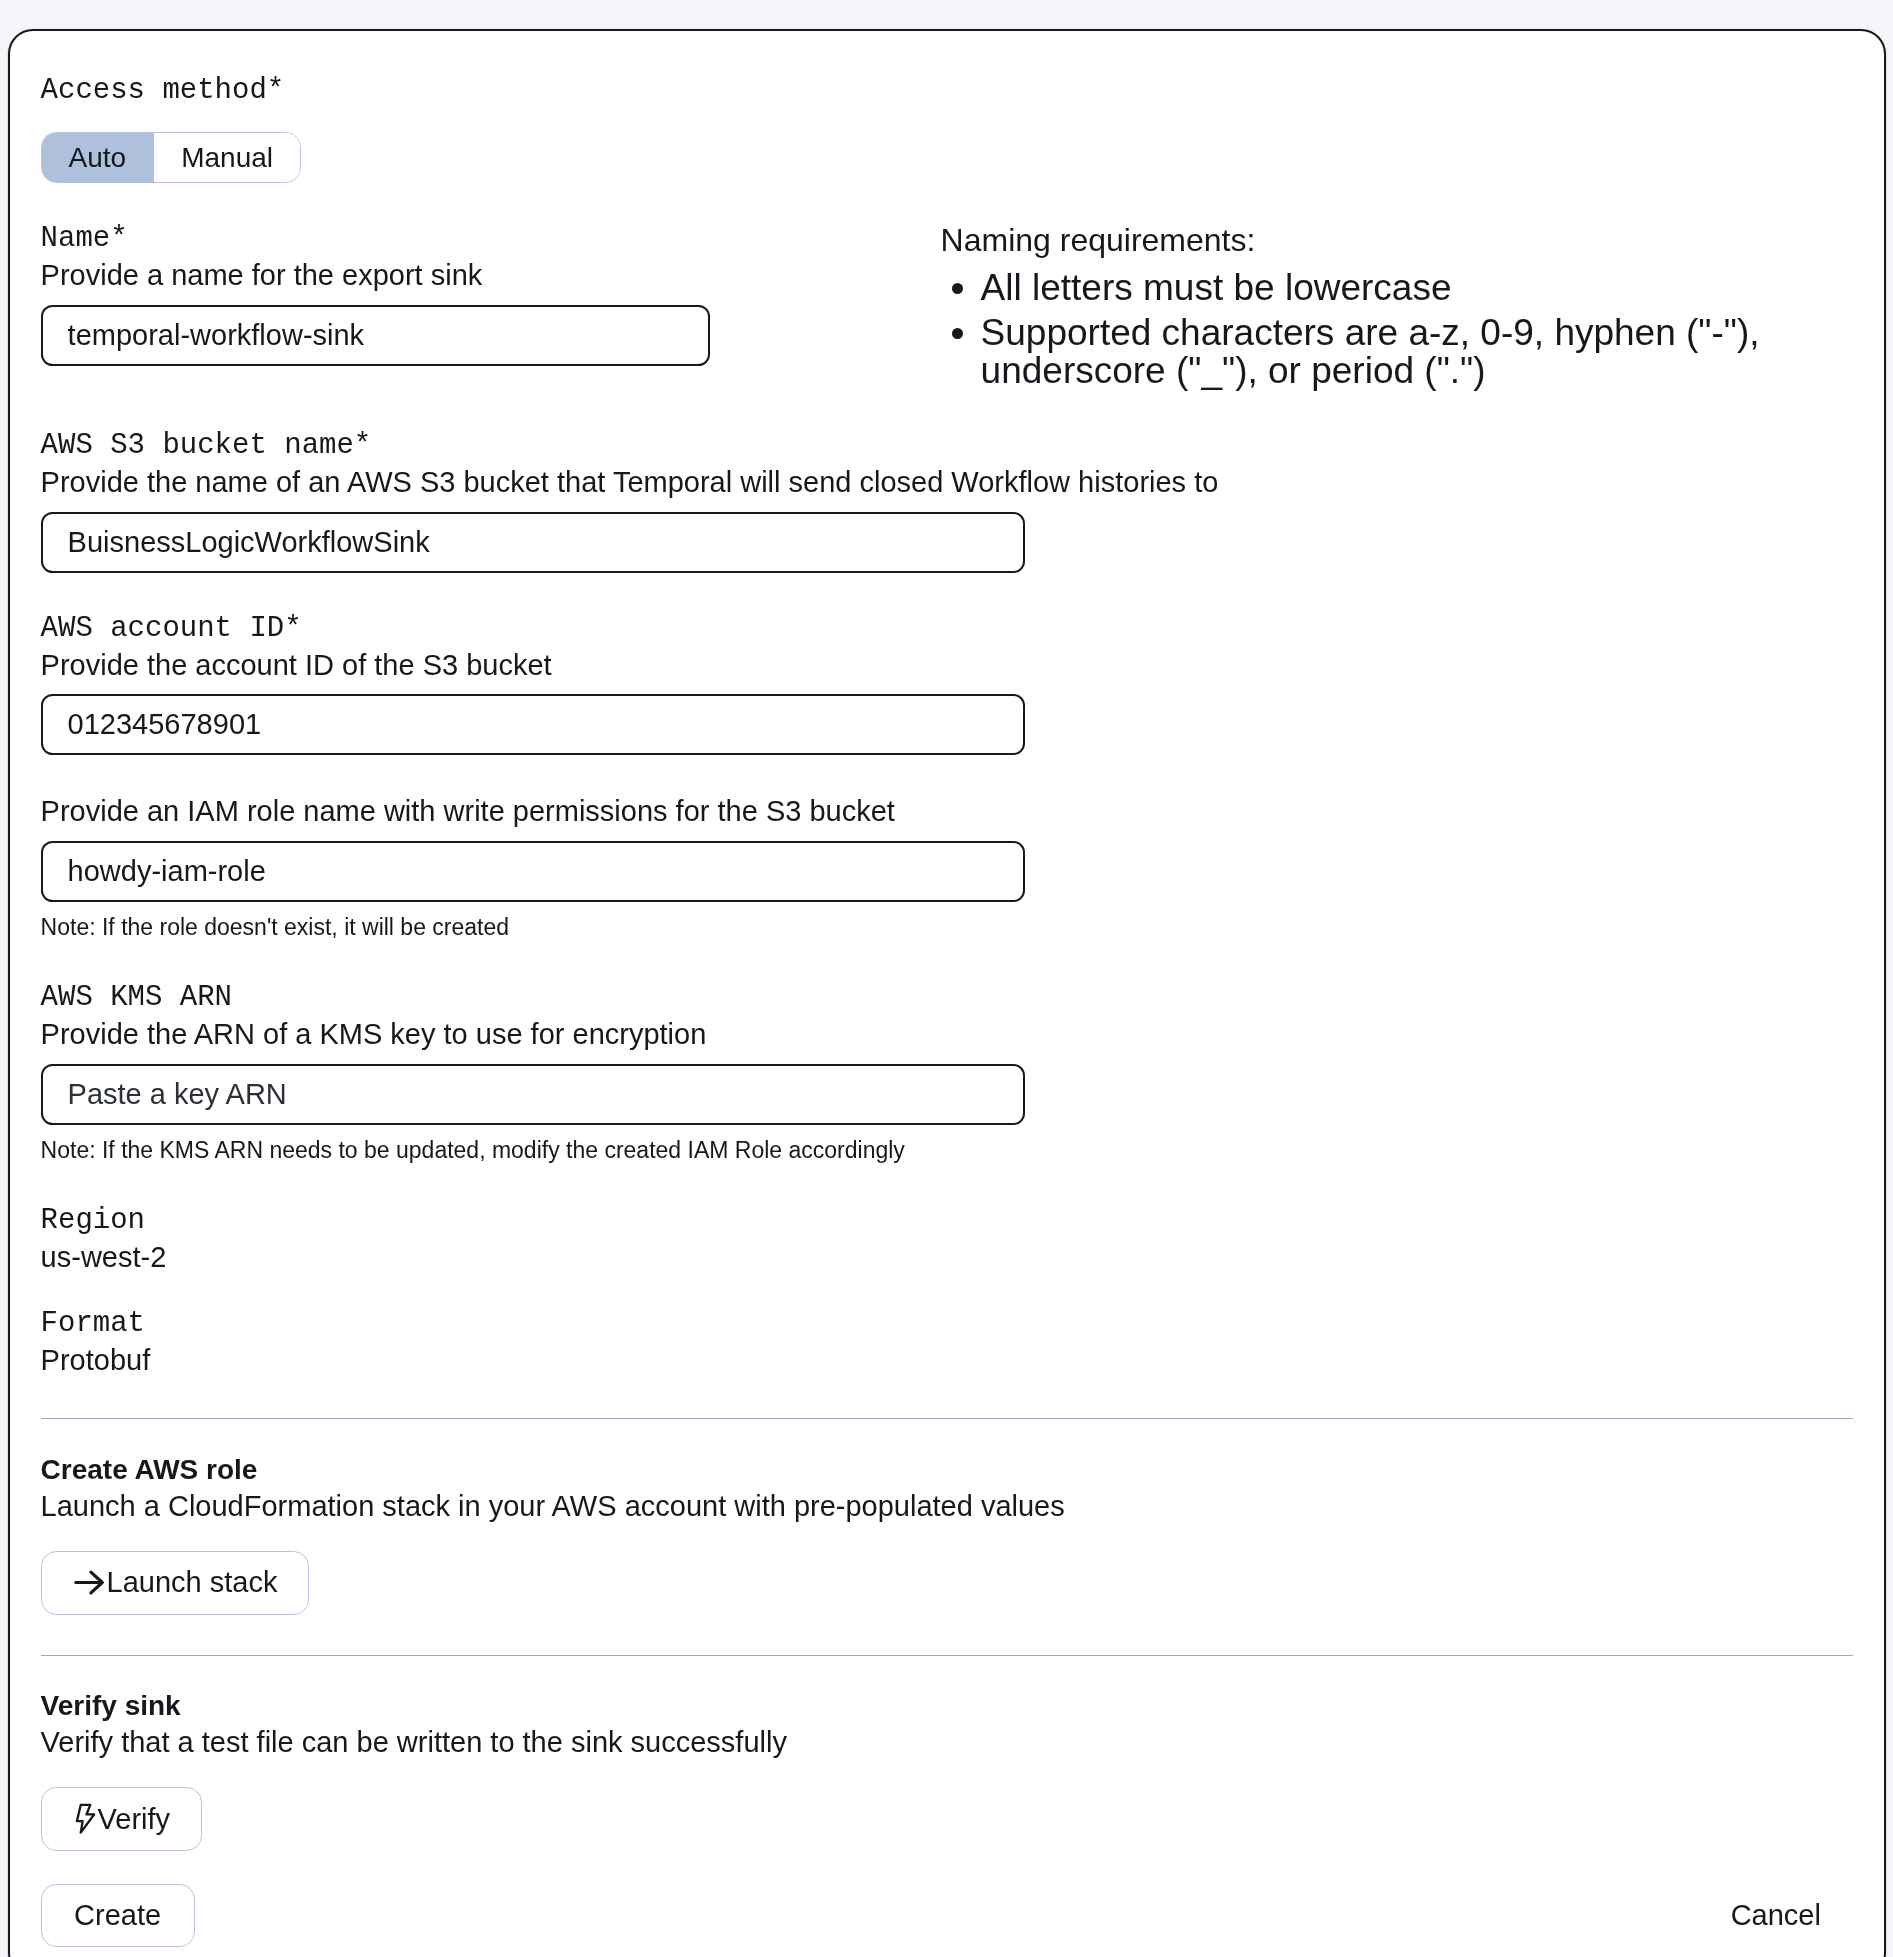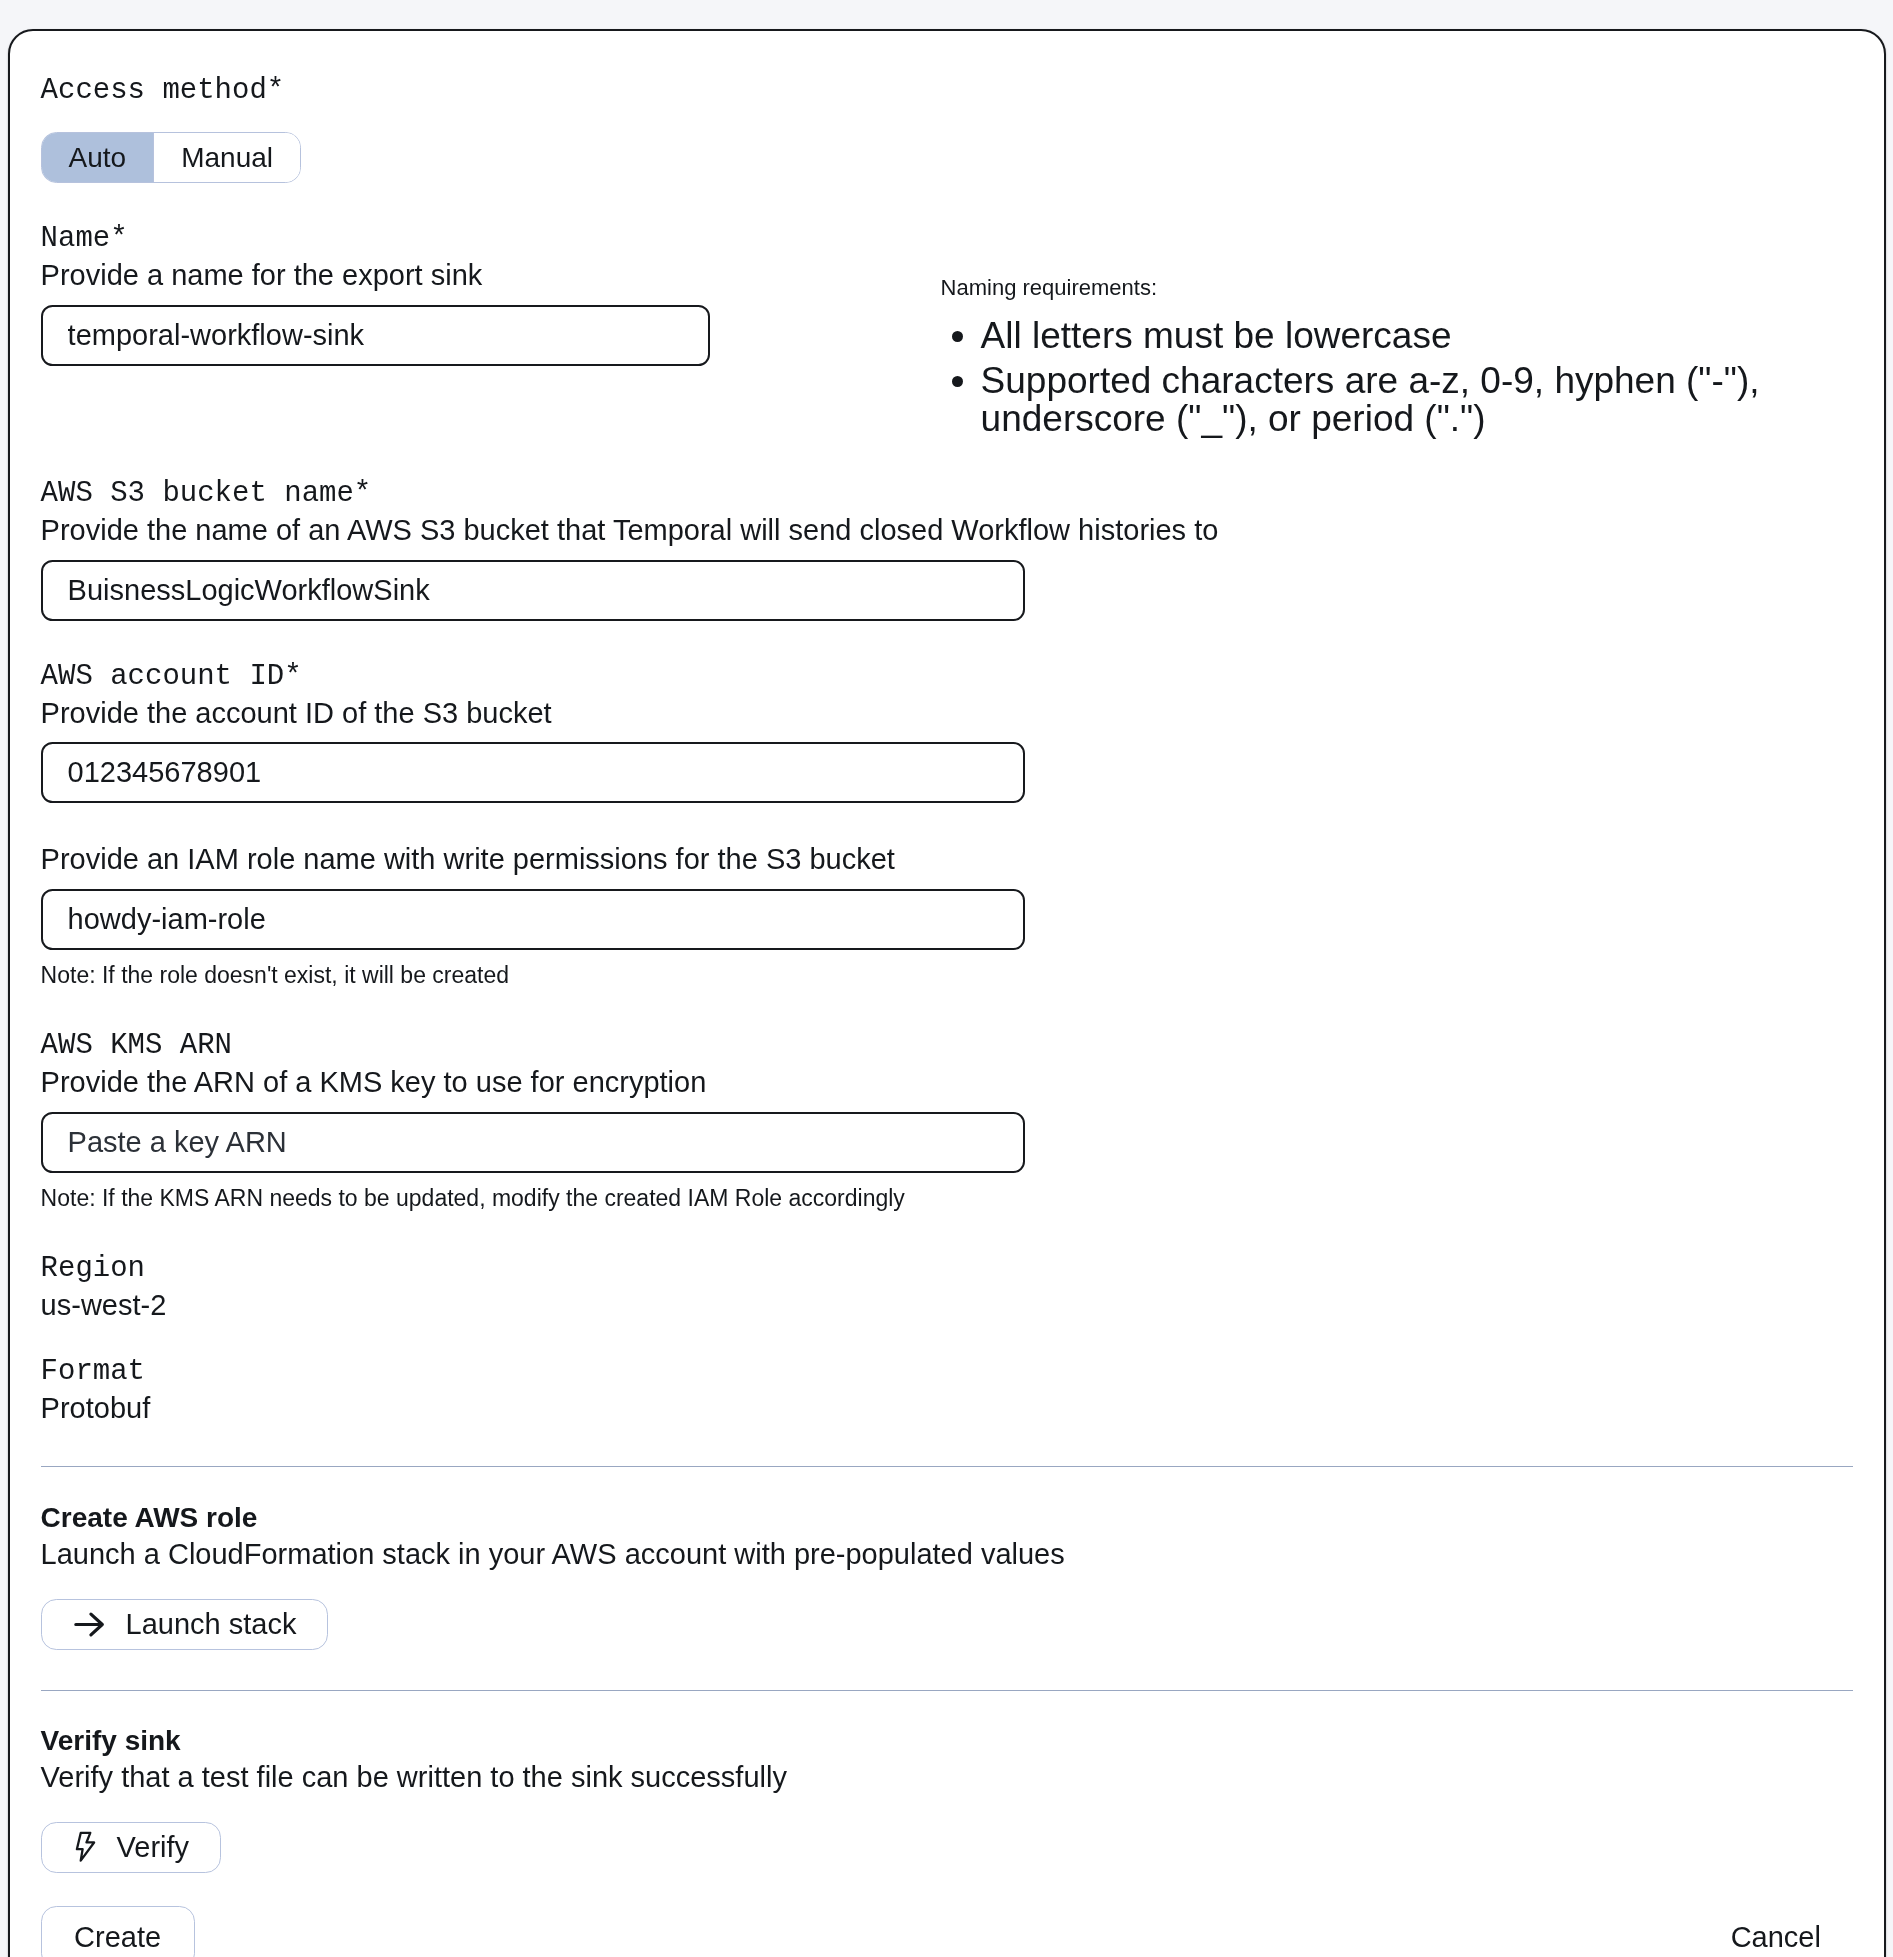--- a/index.html
+++ b/index.html
@@ -75,21 +75,21 @@
   .note {
     margin-top: 11.5px;
     font-size: 23px;
     line-height: 29px;
     color: #15181c;
   }
   
   .name-row { display: flex; align-items: flex-start; }
   .name-col { width: 669px; flex: none; }
   .req-col { margin-left: 231px; flex: 1; padding-right: 5.7px; }
-  .req-title { font-size: 22px; line-height: 38px; margin-top: 48px; }
+  .req-title { font-size: 32px; line-height: 38px; }
   .req-list { margin-top: 9.6px; padding-left: 40px; list-style: disc; }
   .req-list li {
     font-size: 37px;
     line-height: 38px;
     margin-top: 7.6px;
   }
   
   .static-field { margin-top: 38px; }
   .static-field.tight { margin-top: 31px; }
   .static-value { font-size: 29px; line-height: 36px; }
@@ -99,22 +99,21 @@
     border-top: 1.9px solid #99a7c1;
     margin-top: 40px;
   }
   .section { margin-top: 32.5px; }
   .section-title { font-size: 28px; line-height: 36px; font-weight: bold; }
   .section-desc { font-size: 29px; line-height: 36px; }
   .action-btn {
     margin-top: 27px;
     display: inline-flex;
     align-items: center;
-    gap: 19px;
-    height: 51px;
+    height: 64px;
     padding: 0 31px;
     background: #ffffff;
     border: 1.9px solid #b7c3de;
     border-radius: 15.3px;
     font-size: 29px;
     font-family: "Liberation Sans", "DejaVu Sans", sans-serif;
     color: #15181c;
     cursor: pointer;
   }
   .icon-wrap { display: inline-flex; align-items: center; }

